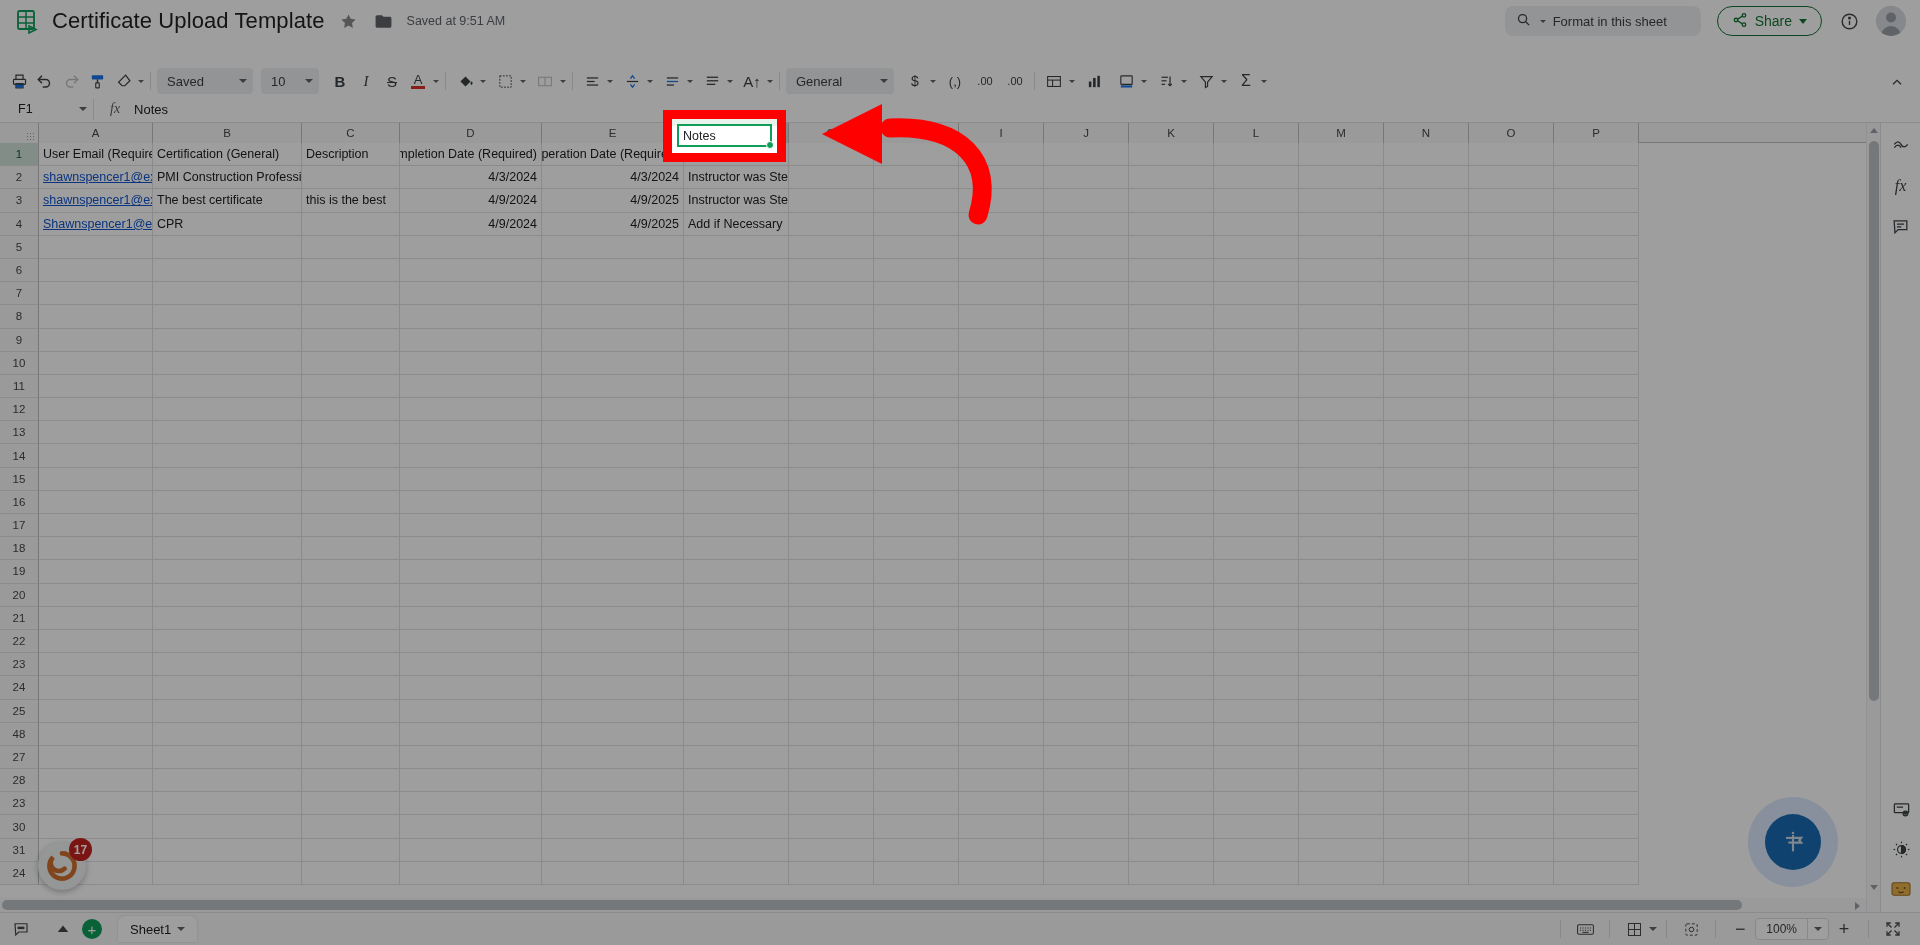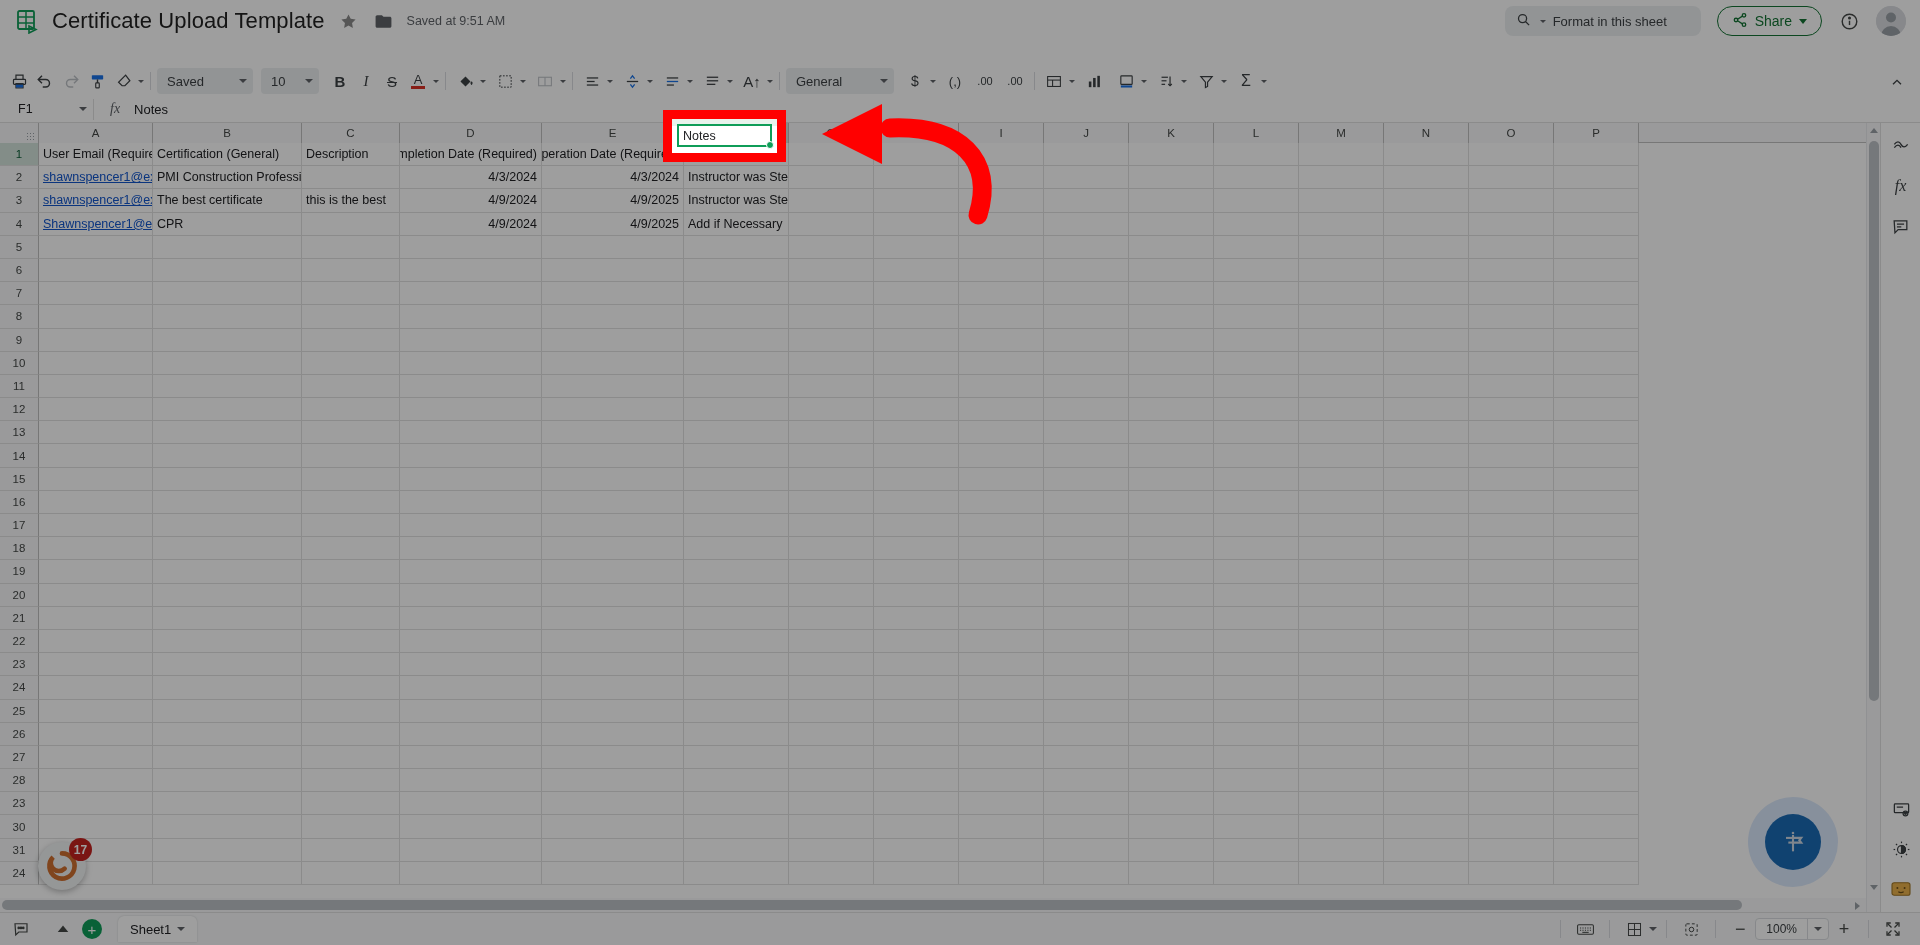--- a/index.html
+++ b/index.html
@@ -568,21 +568,21 @@
         <div class="rowcell">16</div>
         <div class="rowcell">17</div>
         <div class="rowcell">18</div>
         <div class="rowcell">19</div>
         <div class="rowcell">20</div>
         <div class="rowcell">21</div>
         <div class="rowcell">22</div>
         <div class="rowcell">23</div>
         <div class="rowcell">24</div>
         <div class="rowcell">25</div>
-        <div class="rowcell">26</div>
+        <div class="rowcell">48</div>
         <div class="rowcell">27</div>
         <div class="rowcell">28</div>
         <div class="rowcell">23</div>
         <div class="rowcell">30</div>
         <div class="rowcell">31</div>
         <div class="rowcell">24</div>
       </div>
     <div class="cells" id="grid-cells">
         <div class="row">
           <div class="cell" style="width: 114px;">User Email (Required)</div>

